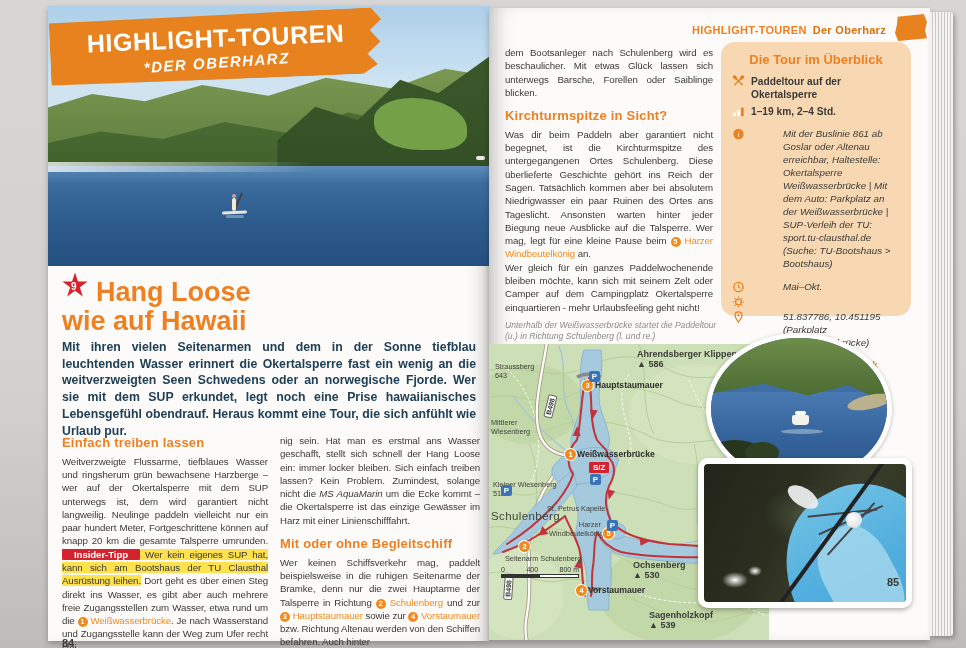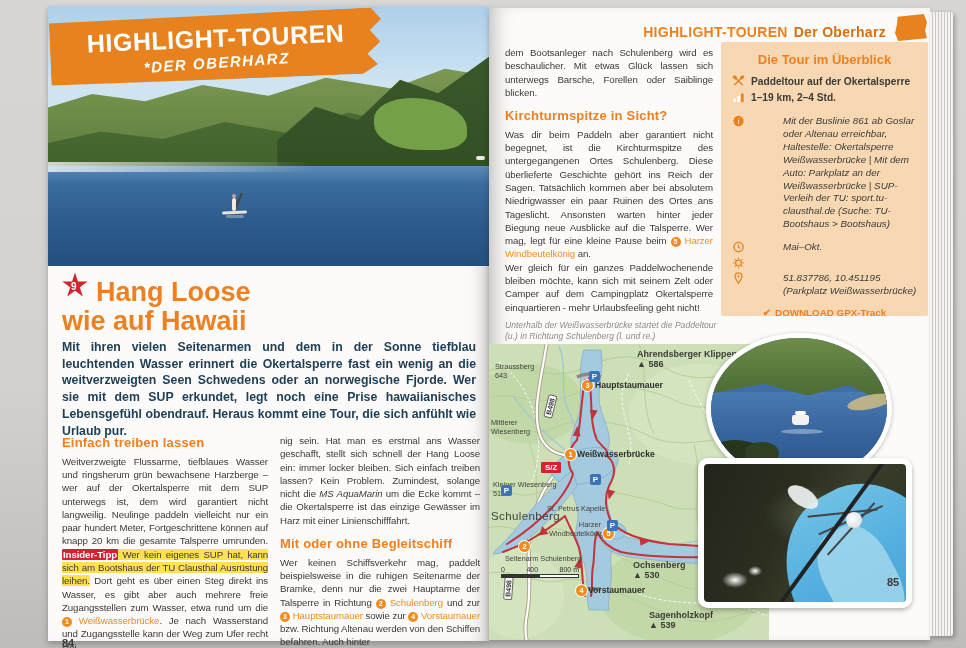--- a/index.html
+++ b/index.html
@@ -43,41 +43,41 @@
   .star-badge .num{position:absolute;left:9px;top:6px;color:#fff;font-size:10px;font-weight:bold;}
 
   .intro{position:absolute;left:14px;top:333px;width:414px;font-size:12.3px;font-weight:bold;color:#1f4057;line-height:1.36;text-align:justify;}
 
   .col{position:absolute;top:404px;font-size:9.7px;line-height:1.37;color:#3a3a38;text-align:justify;letter-spacing:-.1px;margin-top:24px;}
   .col p{margin:0;}
   .col-1{left:14px;width:206px;}
   .col-2{left:232px;width:200px;}
   h3.sec{font-size:13px;font-weight:bold;color:#ee8022;margin:0 0 3px 0;letter-spacing:.2px;text-align:left;}
   h3.sec.gap{margin-top:8px;}
-  .insider{background:#d5232e;color:#fff;font-weight:bold;padding:0 1px;border-radius:1px;}
+  .insider{background:#d5232e;color:#fff;font-weight:bold;padding:0 12px;border-radius:1px;}
   .hl{background:#ffe14d;}
   .it{font-style:italic;}
   .tmark{display:inline-block;width:10px;height:10px;border-radius:50%;background:#ef8b1f;color:#fff;
         font-size:7px;font-weight:bold;text-align:center;line-height:10px;vertical-align:0px;letter-spacing:0;}
   .tlink{color:#ef8b1f;}
   .pagenum{position:absolute;font-size:11px;font-weight:bold;color:#3a3a38;}
   .pn-left{left:14px;top:631px;}
   .pn-right{left:398px;top:568px;}
 
   
-  .rp-header{position:absolute;right:44px;top:16px;font-size:14px;font-weight:bold;color:#ee8022;letter-spacing:.3px;}
+  .rp-header{position:absolute;right:44px;top:16px;font-size:11px;font-weight:bold;color:#ee8022;letter-spacing:.3px;}
   .rp-header .sec2{color:#d8700f;margin-left:6px;}
   .brush{position:absolute;left:406px;top:6px;width:32px;height:27px;background:#e8821f;
         clip-path:polygon(8% 10%,90% 0,100% 30%,94% 60%,100% 90%,10% 100%,0 70%,6% 40%);}
 
   .rp-col{position:absolute;left:16px;top:38px;width:208px;font-size:9.7px;line-height:1.37;color:#3a3a38;text-align:justify;letter-spacing:-.1px;}
   .rp-col p{margin:0;}
   .caption{position:absolute;left:16px;top:312px;width:216px;font-size:8.6px;font-style:italic;color:#8b8b89;line-height:1.3;}
 
-  .tour-box{position:absolute;left:232px;top:34px;width:207px;height:274px;background:#f8d8b2;border-radius:2px;padding:8px 11px;box-sizing:border-box;}
+  .tour-box{position:absolute;left:232px;top:34px;width:190px;height:274px;background:#f8d8b2;border-radius:14px;padding:8px 11px;box-sizing:border-box;}
   .tb-title{text-align:center;font-size:13px;font-weight:bold;color:#ee8022;margin:2px 0 8px 0;}
   .tb-row{display:flex;gap:6px;align-items:flex-start;margin-bottom:3px;}
   .tb-row .txt{font-size:9.8px;color:#3a3a38;line-height:1.32;}
   .tb-row .bold{font-weight:bold;font-size:10.2px;}
   .tb-row .ital{font-style:italic;margin-left:32px;}
   .tb-ico{flex:0 0 13px;height:12px;margin-top:0px;}
   .tb-gap{height:7px;}
   .tb-download{text-align:center;font-size:9.8px;font-weight:bold;color:#ee8022;margin-top:9px;}
   .tb-download .chk{margin-right:4px;}
 
@@ -85,21 +85,21 @@
   .topo-map svg{position:absolute;left:0;top:0;}
   .labels{position:absolute;left:0;top:0;width:100%;height:100%;}
   .maplabel{position:absolute;white-space:pre-line;color:#42423e;}
   .peak{font-size:7.3px;}
   .peak-lg{font-size:9px;font-weight:bold;color:#3c3c38;}
   .place{font-size:8.6px;font-weight:bold;color:#2f2f2c;}
   .place-sm{font-size:7.3px;}
   .place-r{font-size:7.4px;text-align:right;width:52px;}
   .town{font-size:11.5px;color:#44443f;letter-spacing:.4px;}
   .road{font-size:7px;font-weight:bold;background:#fff;border:1px solid #66665f;border-radius:2px;padding:0 2px;color:#333;}
-  .sz{font-size:8px;font-weight:bold;background:#d5232e;color:#fff;padding:1px 4px;border-radius:1px;}
+  .sz{font-size:8px;font-weight:bold;background:#d5232e;color:#fff;padding:1px 4px;border-radius:1px;margin-left:48px;}
   .mapmarker{position:absolute;width:11px;height:11px;border-radius:50%;background:#ef8b1f;color:#fff;font-size:7.5px;font-weight:bold;
         text-align:center;line-height:11px;box-shadow:0 0 0 1px #fff;}
   .pbadge{position:absolute;width:11px;height:11px;border-radius:2px;background:#3a74b8;color:#fff;font-size:8px;font-weight:bold;text-align:center;line-height:11px;}
   .scalebar{position:absolute;left:12px;top:222px;width:78px;font-size:7px;color:#333;}
   .scalebar .ticks{display:flex;justify-content:space-between;margin-bottom:1px;}
   .scalebar .bar{height:2px;background:linear-gradient(90deg,#333 0 50%,#fff 50% 100%);border:1px solid #333;}
 
   .photo-circle{position:absolute;left:217px;top:325px;width:176px;height:142px;border-radius:50%;border:5px solid #fff;
         overflow:hidden;background:#3f6ea6;box-shadow:0 1px 4px rgba(0,0,0,.25);}
   .pc-hills{position:absolute;left:0;top:0;width:100%;height:46%;background:linear-gradient(180deg,#6e8d4a 0%,#55753b 60%,#49682f 100%);

